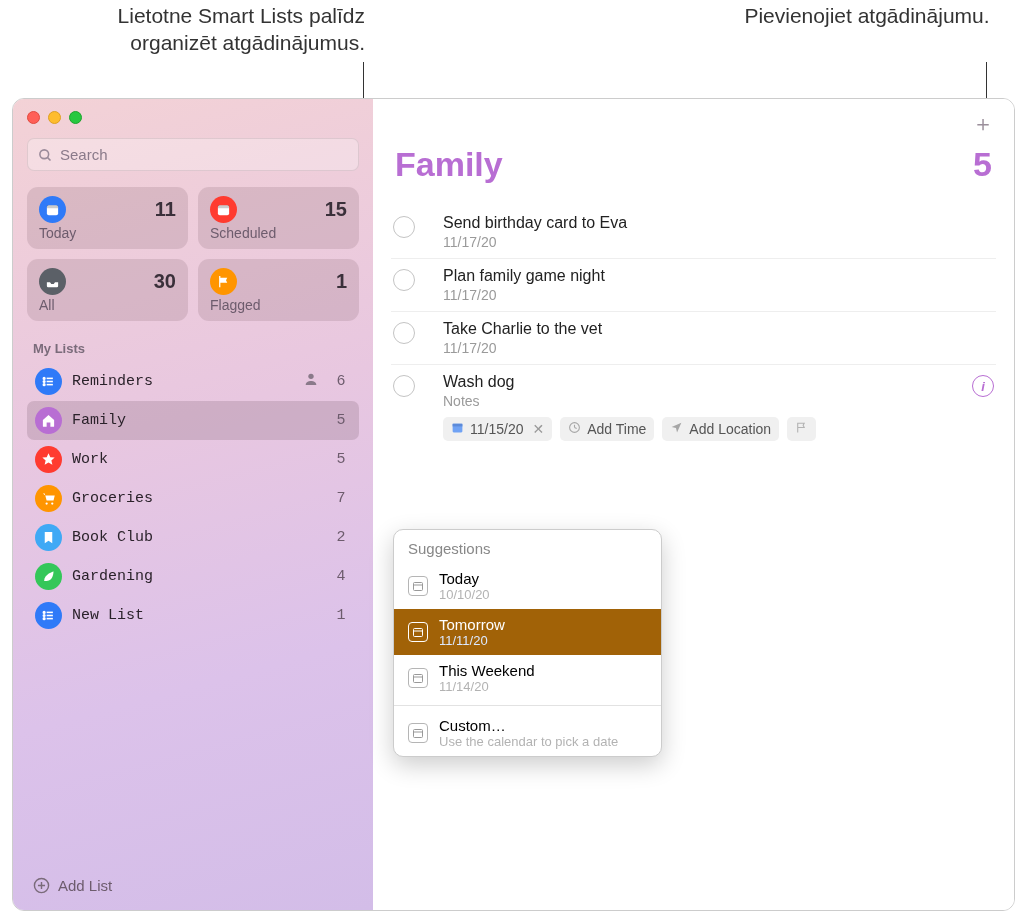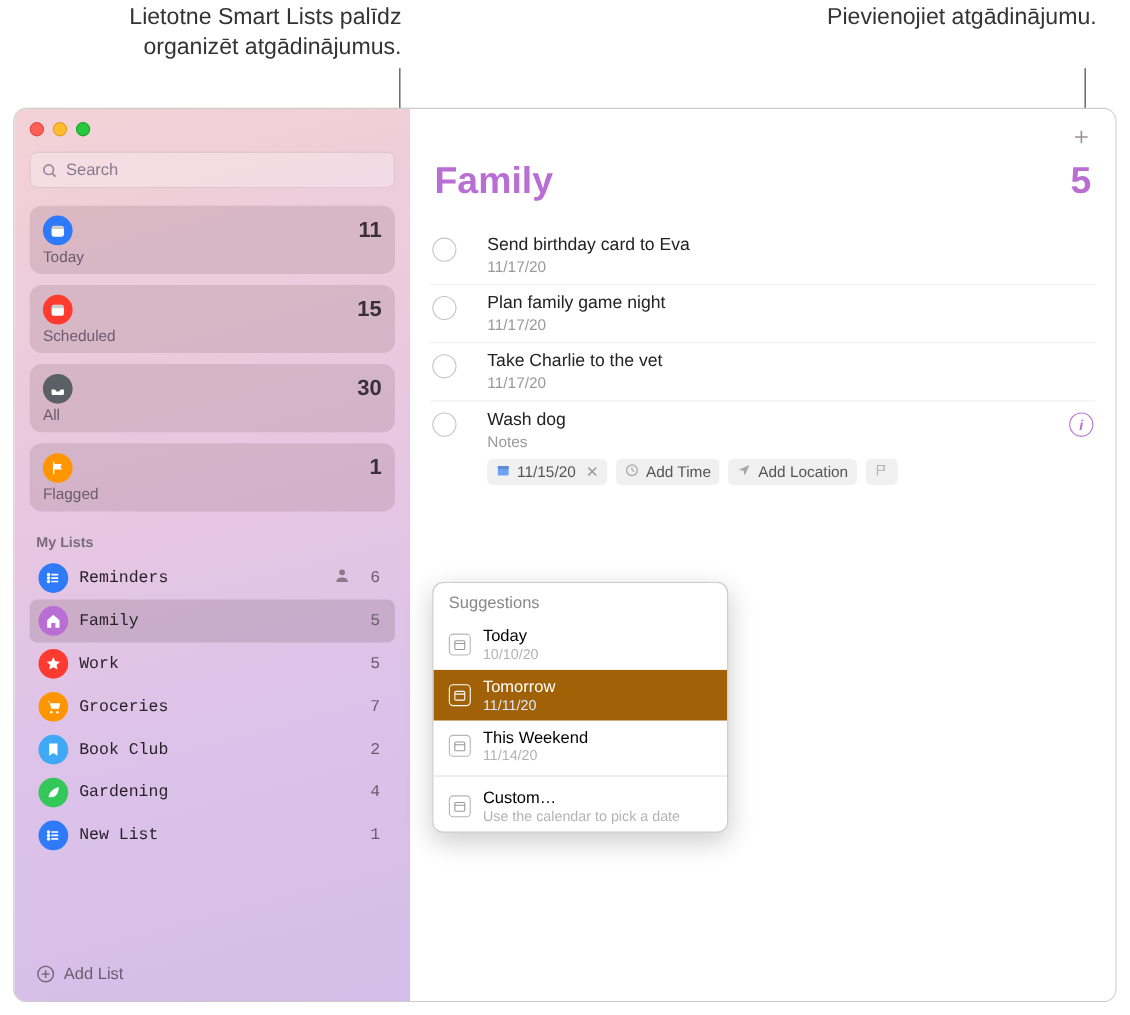--- a/index.html
+++ b/index.html
@@ -10,21 +10,21 @@
   height: 923px;
   position: relative;
 }
 .callout {
   position: absolute;
   font-size: 21px;
   color: #333;
   line-height: 1.3;
 }
 .callout.left { top: 2px; left: 35px; text-align: right; width: 330px; }
-.callout.right { top: 2px; right: 30px; text-align: right; width: 260px; }
+.callout.right { top: 2px; right: 30px; text-align: center; width: 260px; }
 .callout-line { position: absolute; background: #333; }
 .callout-line.left-v { top: 62px; left: 363px; width: 1px; height: 250px; }
 .callout-line.left-h { top: 312px; left: 363px; width: 15px; height: 1px; }
 .callout-line.right-v { top: 62px; right: 40px; width: 1px; height: 45px; }
 
 .window {
   position: absolute;
   top: 98px;
   left: 12px;
   right: 12px;
@@ -53,21 +53,21 @@
   border: 1px solid rgba(0,0,0,0.09);
   border-radius: 7px;
   padding: 7px 10px;
   color: #8a7a8a;
   font-size: 15px;
   display: flex;
   align-items: flex-end;
   gap: 7px;
   margin-bottom: 16px;
 }
-.smart-grid { display: grid; grid-template-columns: 1fr; gap: 10px; margin-bottom: 16px; }
+.smart-grid { display: grid; grid-template-columns: 1fr 1fr; gap: 10px; margin-bottom: 16px; }
 .smart-card {
   background: rgba(150,120,130,0.25);
   border-radius: 11px;
   padding: 9px 12px 8px 12px;
   cursor: pointer;
 }
 .smart-top { display: flex; justify-content: space-between; align-items: center; }
 .smart-icon { width: 27px; height: 27px; border-radius: 50%; display:flex; align-items:center; justify-content:center; }
 .smart-count { font-size: 20px; font-weight: 700; color: #3a303a; }
 .smart-label { font-size: 14px; color: #6d5c6d; margin-top: 2px; font-weight: 500; }

